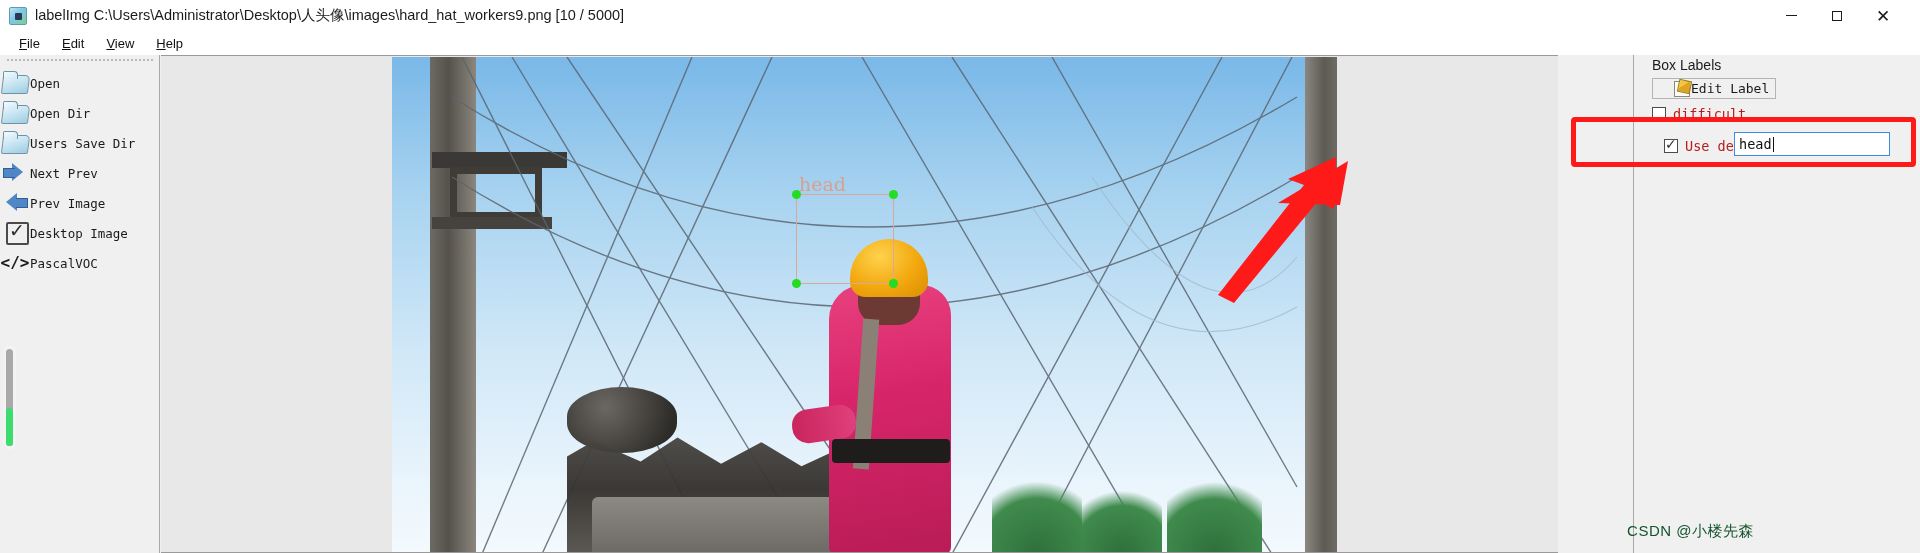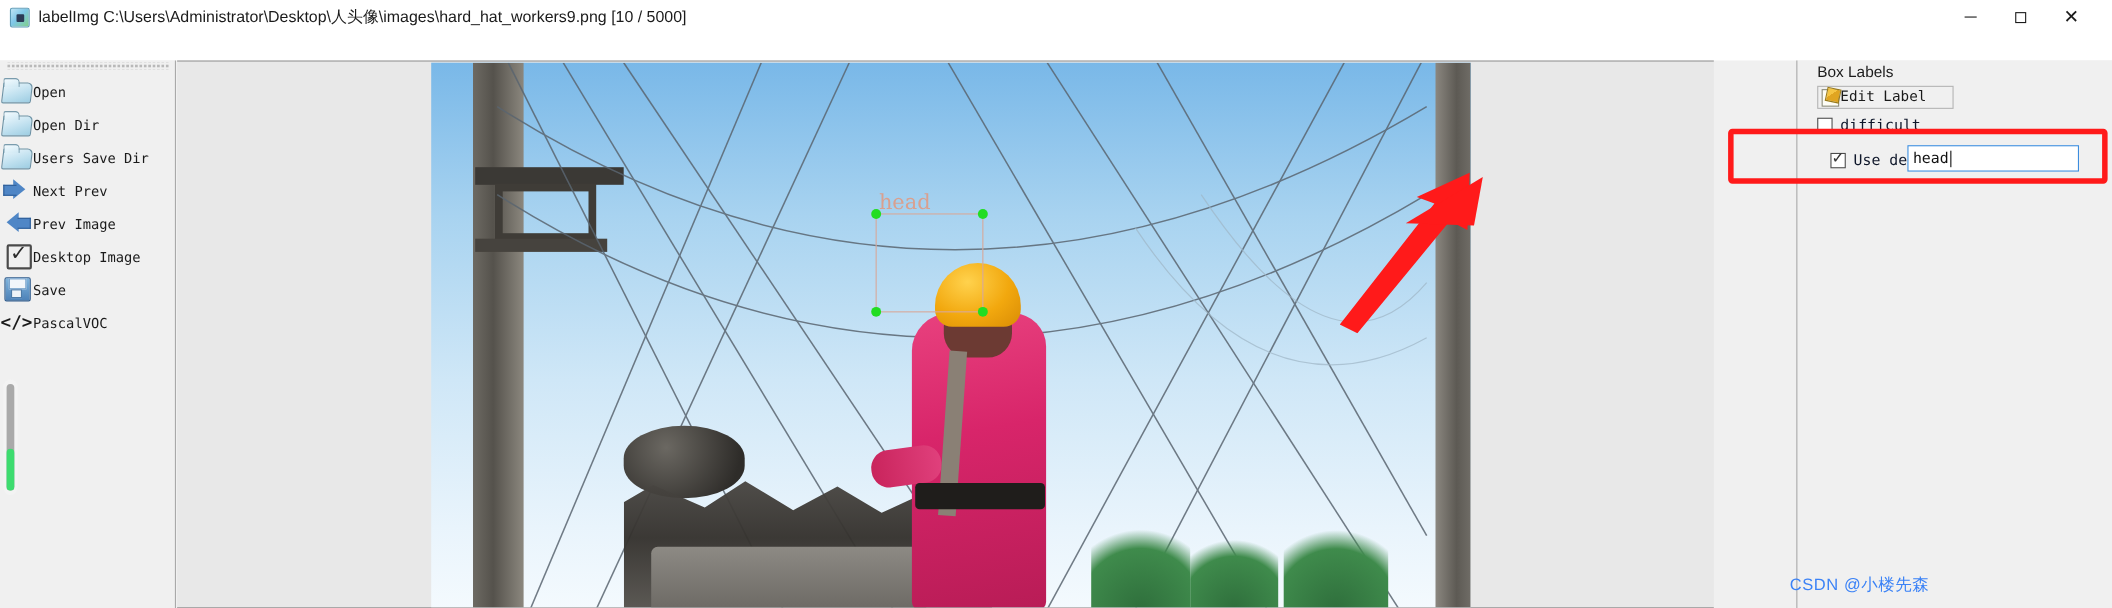--- a/index.html
+++ b/index.html
@@ -316,21 +316,21 @@
   .panel-title {
     position: absolute; left: 19px; top: 2px;
     font-size: 14px; color: #1b1b1b;
   }
   .edit-label-btn {
     position: absolute; left: 19px; top: 23px;
     width: 124px; height: 21px;
     background: #f0f0f0;
     border: 1px solid #b4b4b4;
     display: flex; align-items: center;
-    padding-left: 3px;
+    padding-left: 21px;
   }
   .edit-ico {
     width: 16px; height: 16px; position: relative; flex:none;
     background: #fdfdf5; border: 1px solid #8a8a7a;
   }
   .edit-ico::after {
     content:""; position:absolute; right:-2px; top:-2px;
     width:11px;height:11px;
     background: linear-gradient(135deg,#f5c542 40%, #e0a520 41%);
     transform: rotate(12deg);
@@ -352,21 +352,21 @@
     position: relative; flex: none;
   }
   .chk.checked::after {
     content: "✓";
     position: absolute; left: 0px; top: -4px;
     font-size: 14px; color: #333;
     font-family: "DejaVu Sans", sans-serif;
   }
   .chk-text {
     font-family: "DejaVu Sans Mono", monospace;
-    font-size: 13.5px; color: #0f172a;
+    font-size: 13.5px; color: #b91c1c;
     margin-left: 7px; white-space: nowrap;
   }
 
   #difficult-row { left: 19px; top: 51px; }
   #default-row  { left: 31px; top: 83px; }
 
   .default-input {
     position: absolute; left: 1733px; top: 76px;
     width: 156px; height: 24px;
     background: #ffffff;
@@ -395,21 +395,21 @@
   .red-arrow {
     position: absolute;
     left: 1218px; top: 88px;
     width: 380px; height: 160px;
     pointer-events: none;
   }
 
   
   .watermark {
     position: absolute; right: 22px; bottom: 12px;
-    font-size: 15px; color: #3b82f6;
+    font-size: 15px; color: #14532d;
     letter-spacing: .5px;
   }
 </style>
 </head>
 <body>
 
 <div id="app">
 
   <div class="titlebar">
     <div class="app-icon"></div>
@@ -418,20 +418,26 @@
       <div class="win-btn min">
           <span></span>
         </div>
       <div class="win-btn max">
           <span></span>
         </div>
       <div class="win-btn close">✕</div>
     </div>
   </div>
 
+  <div class="menubar">
+    <div class="menu-item"><u>F</u>ile</div>
+    <div class="menu-item"><u>E</u>dit</div>
+    <div class="menu-item"><u>V</u>iew</div>
+    <div class="menu-item"><u>H</u>elp</div>
+  </div>
 
   <div class="main">
 
     <div class="toolbar">
       <div class="toolbar-handle"></div>
 
       <div style="position:absolute;left:0;top:10px;width:160px;">
 
         <div class="tool">
           <div class="ico ico-folder"></div>
@@ -456,26 +462,20 @@
         <div class="tool">
           <div class="ico ico-arrow-l"></div>
           <div class="tool-label">Prev Image</div>
         </div>
 
         <div class="tool">
           <div class="ico ico-check"></div>
           <div class="tool-label">Desktop Image</div>
         </div>
 
-        <div class="tool">
-          <div class="ico ico-save">
-              <span class="knob"></span>
-            </div>
-          <div class="tool-label">Save</div>
-        </div>
 
         <div class="tool">
           <div class="ico ico-code">&lt;/&gt;</div>
           <div class="tool-label">PascalVOC</div>
         </div>
 
       </div>
 
       <div class="left-scroll">
         <div class="track"></div>

